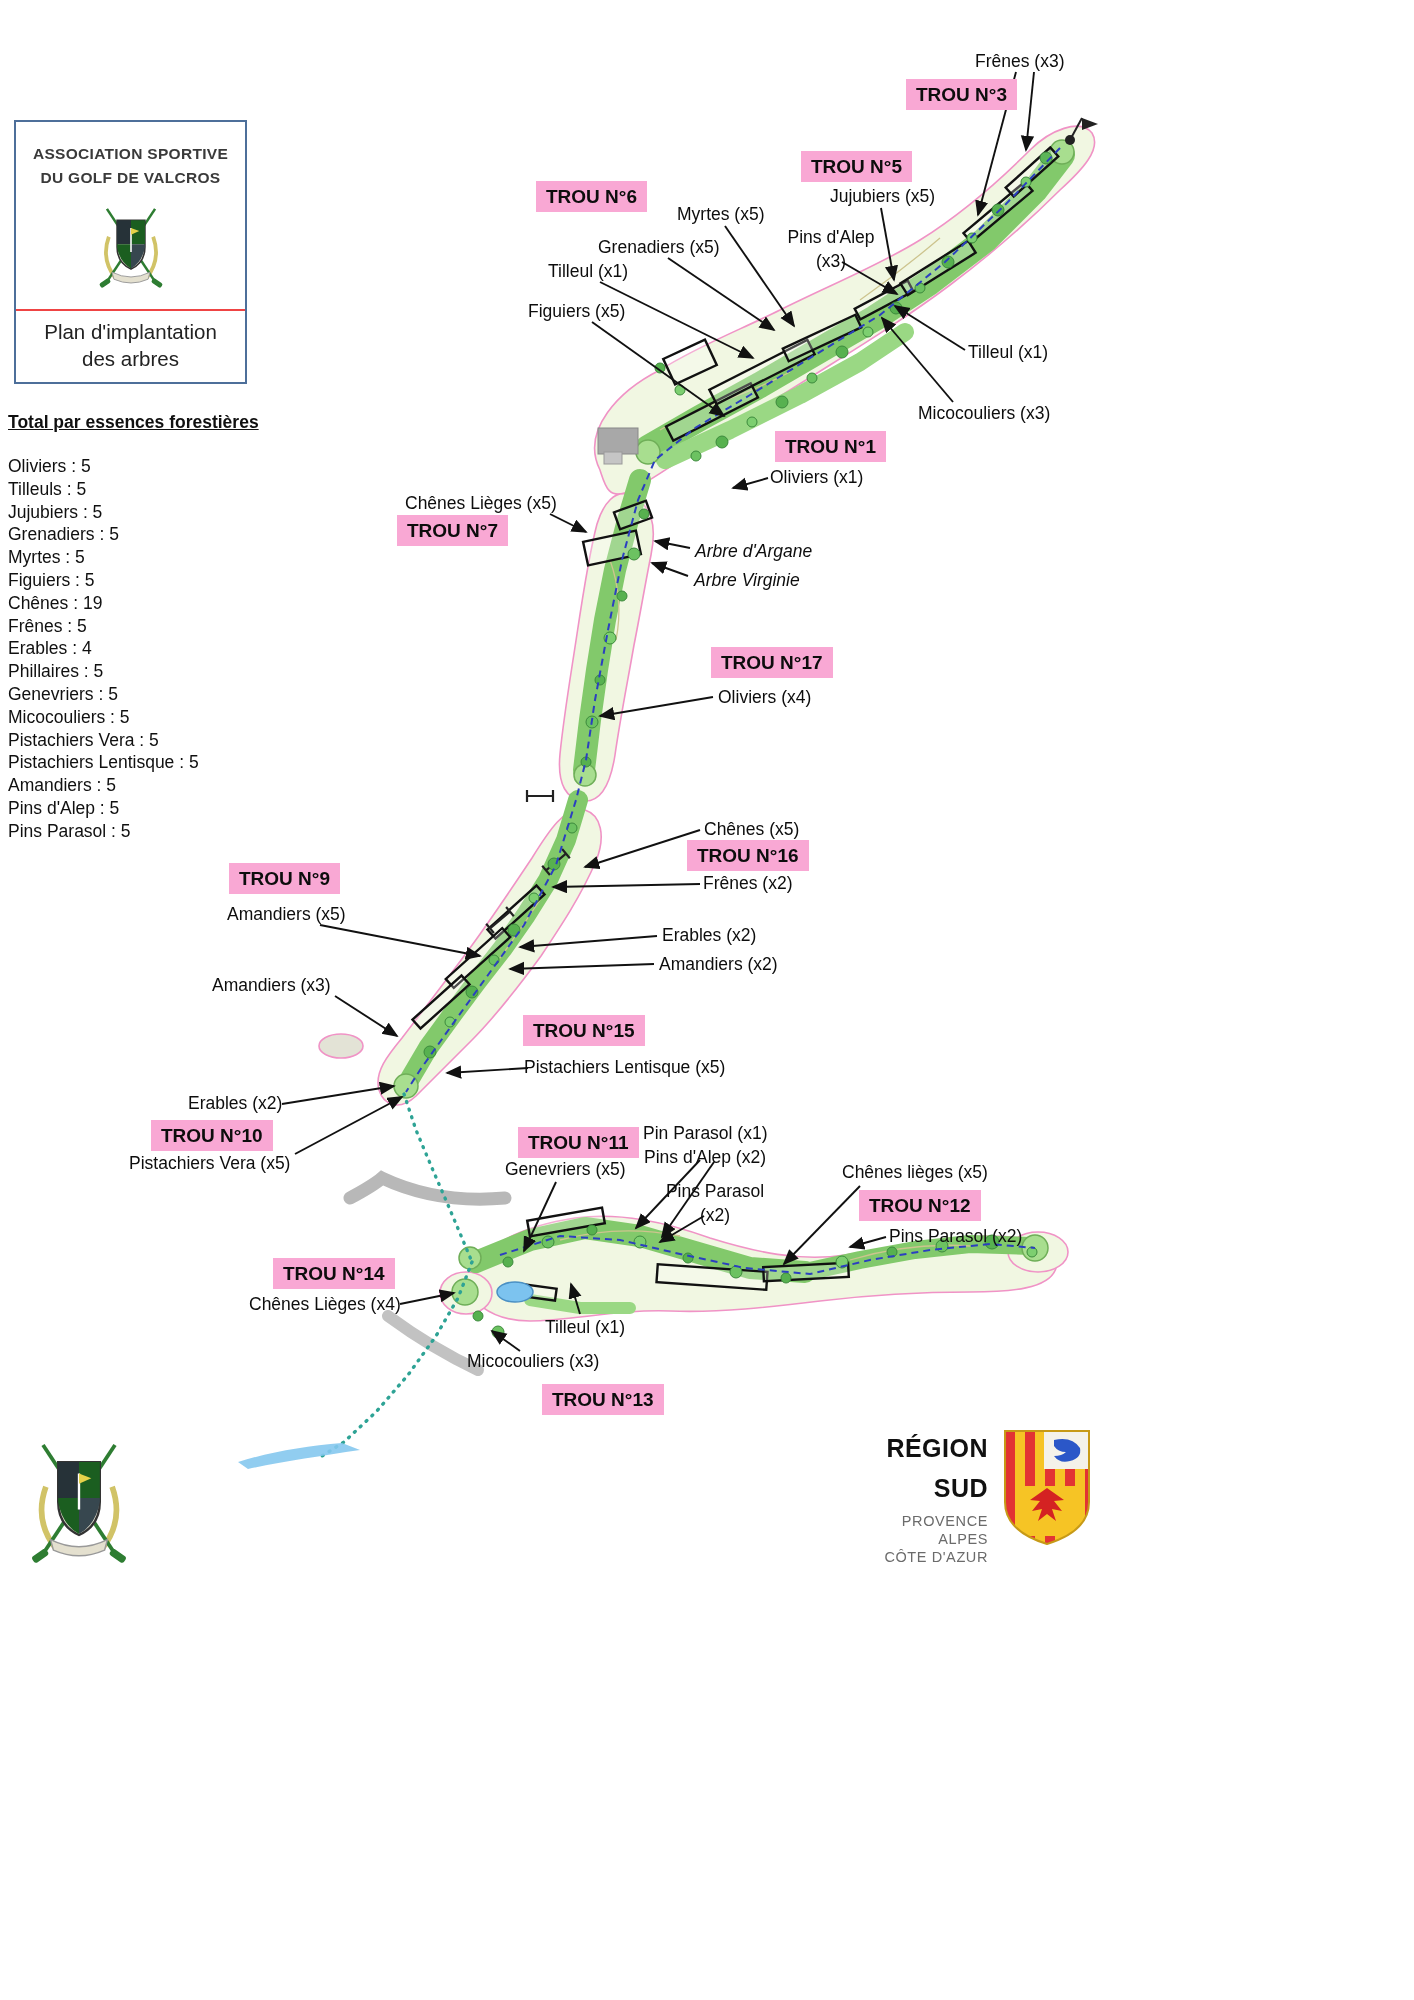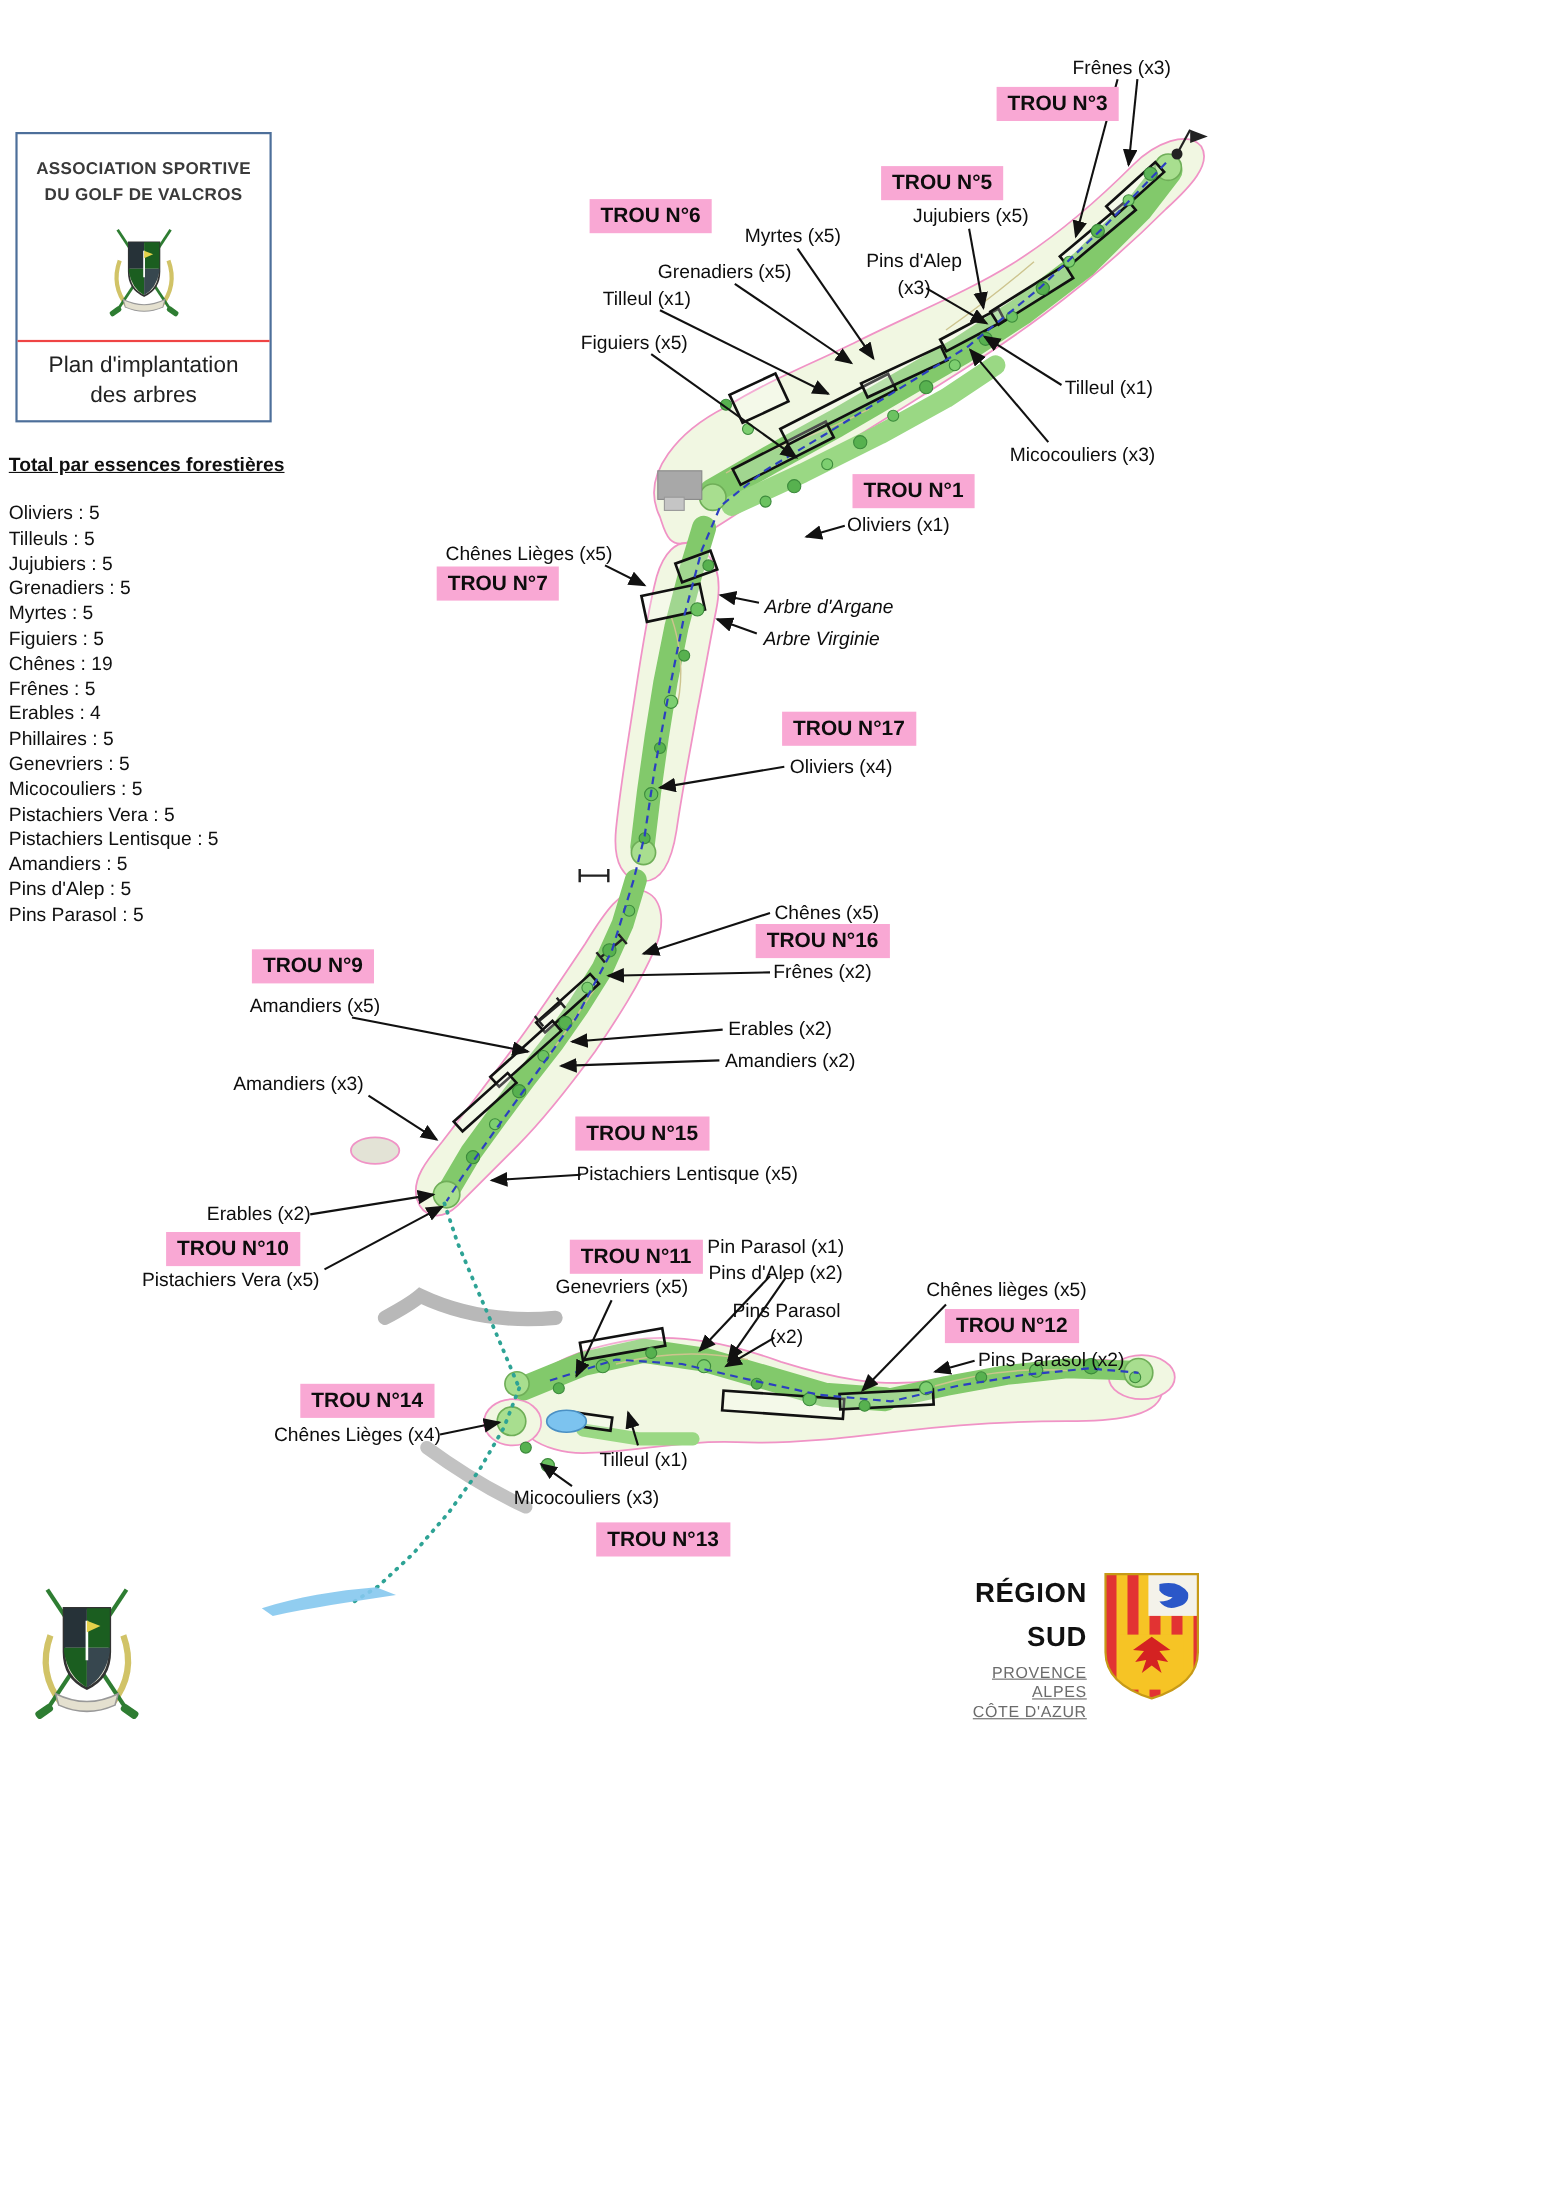--- a/index.html
+++ b/index.html
@@ -29,21 +29,21 @@
   .tree-label{position:absolute;font-size:17.5px;line-height:1.35;color:#0d0d0d;
               white-space:pre-line;z-index:4;}
   .tree-label.italic{font-style:italic;}
   .tree-label.center{text-align:center;}
 
   
   .region-name{position:absolute;left:840px;top:1428px;width:148px;text-align:right;
                font-weight:800;font-size:25px;line-height:40px;color:#111;letter-spacing:.5px;}
   .region-name span{display:block;}
   .region-sub{position:absolute;left:840px;top:1512px;width:148px;text-align:right;
-              font-size:14.5px;line-height:18px;color:#6b6b6b;letter-spacing:.6px;text-decoration:underline;}
+              font-size:14.5px;line-height:18px;color:#6b6b6b;letter-spacing:.6px;}
   .region-sub span{display:block;}
   .region-shield{position:absolute;left:1002px;top:1428px;}
 
   .bottom-crest{position:absolute;left:18px;top:1428px;}
 </style>
 </head>
 <body>
 
 <div class="page">
 

